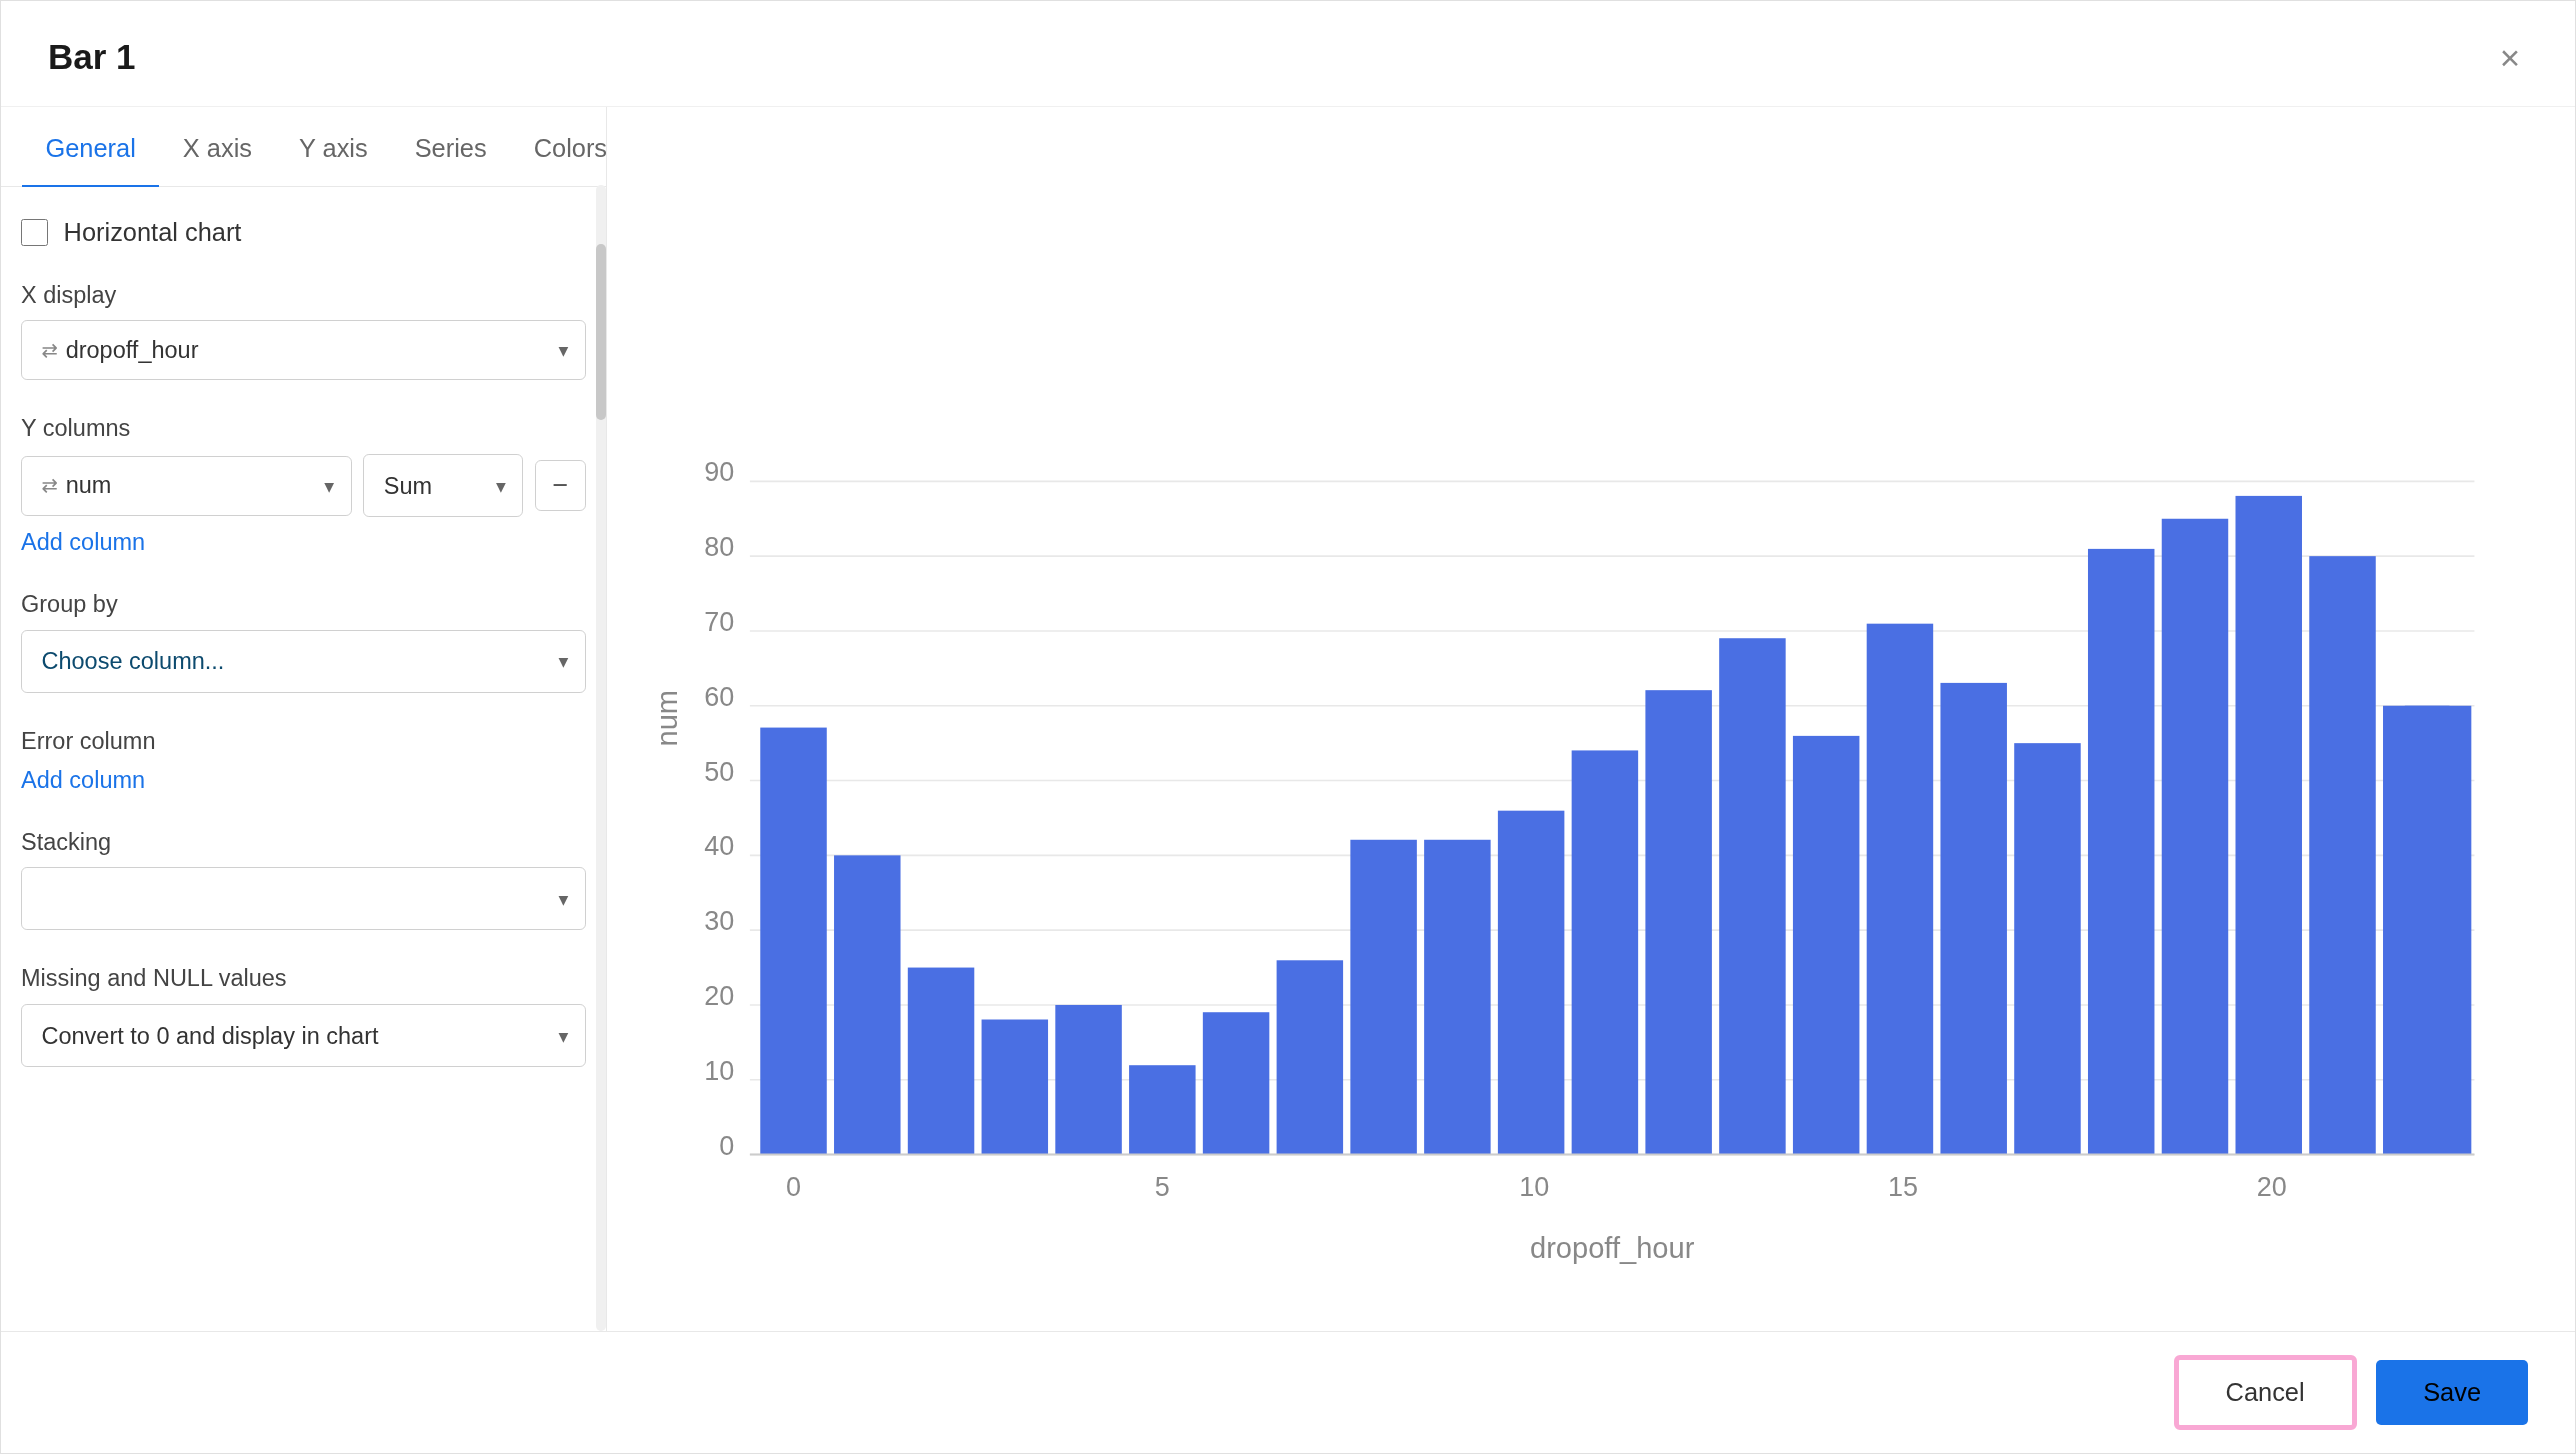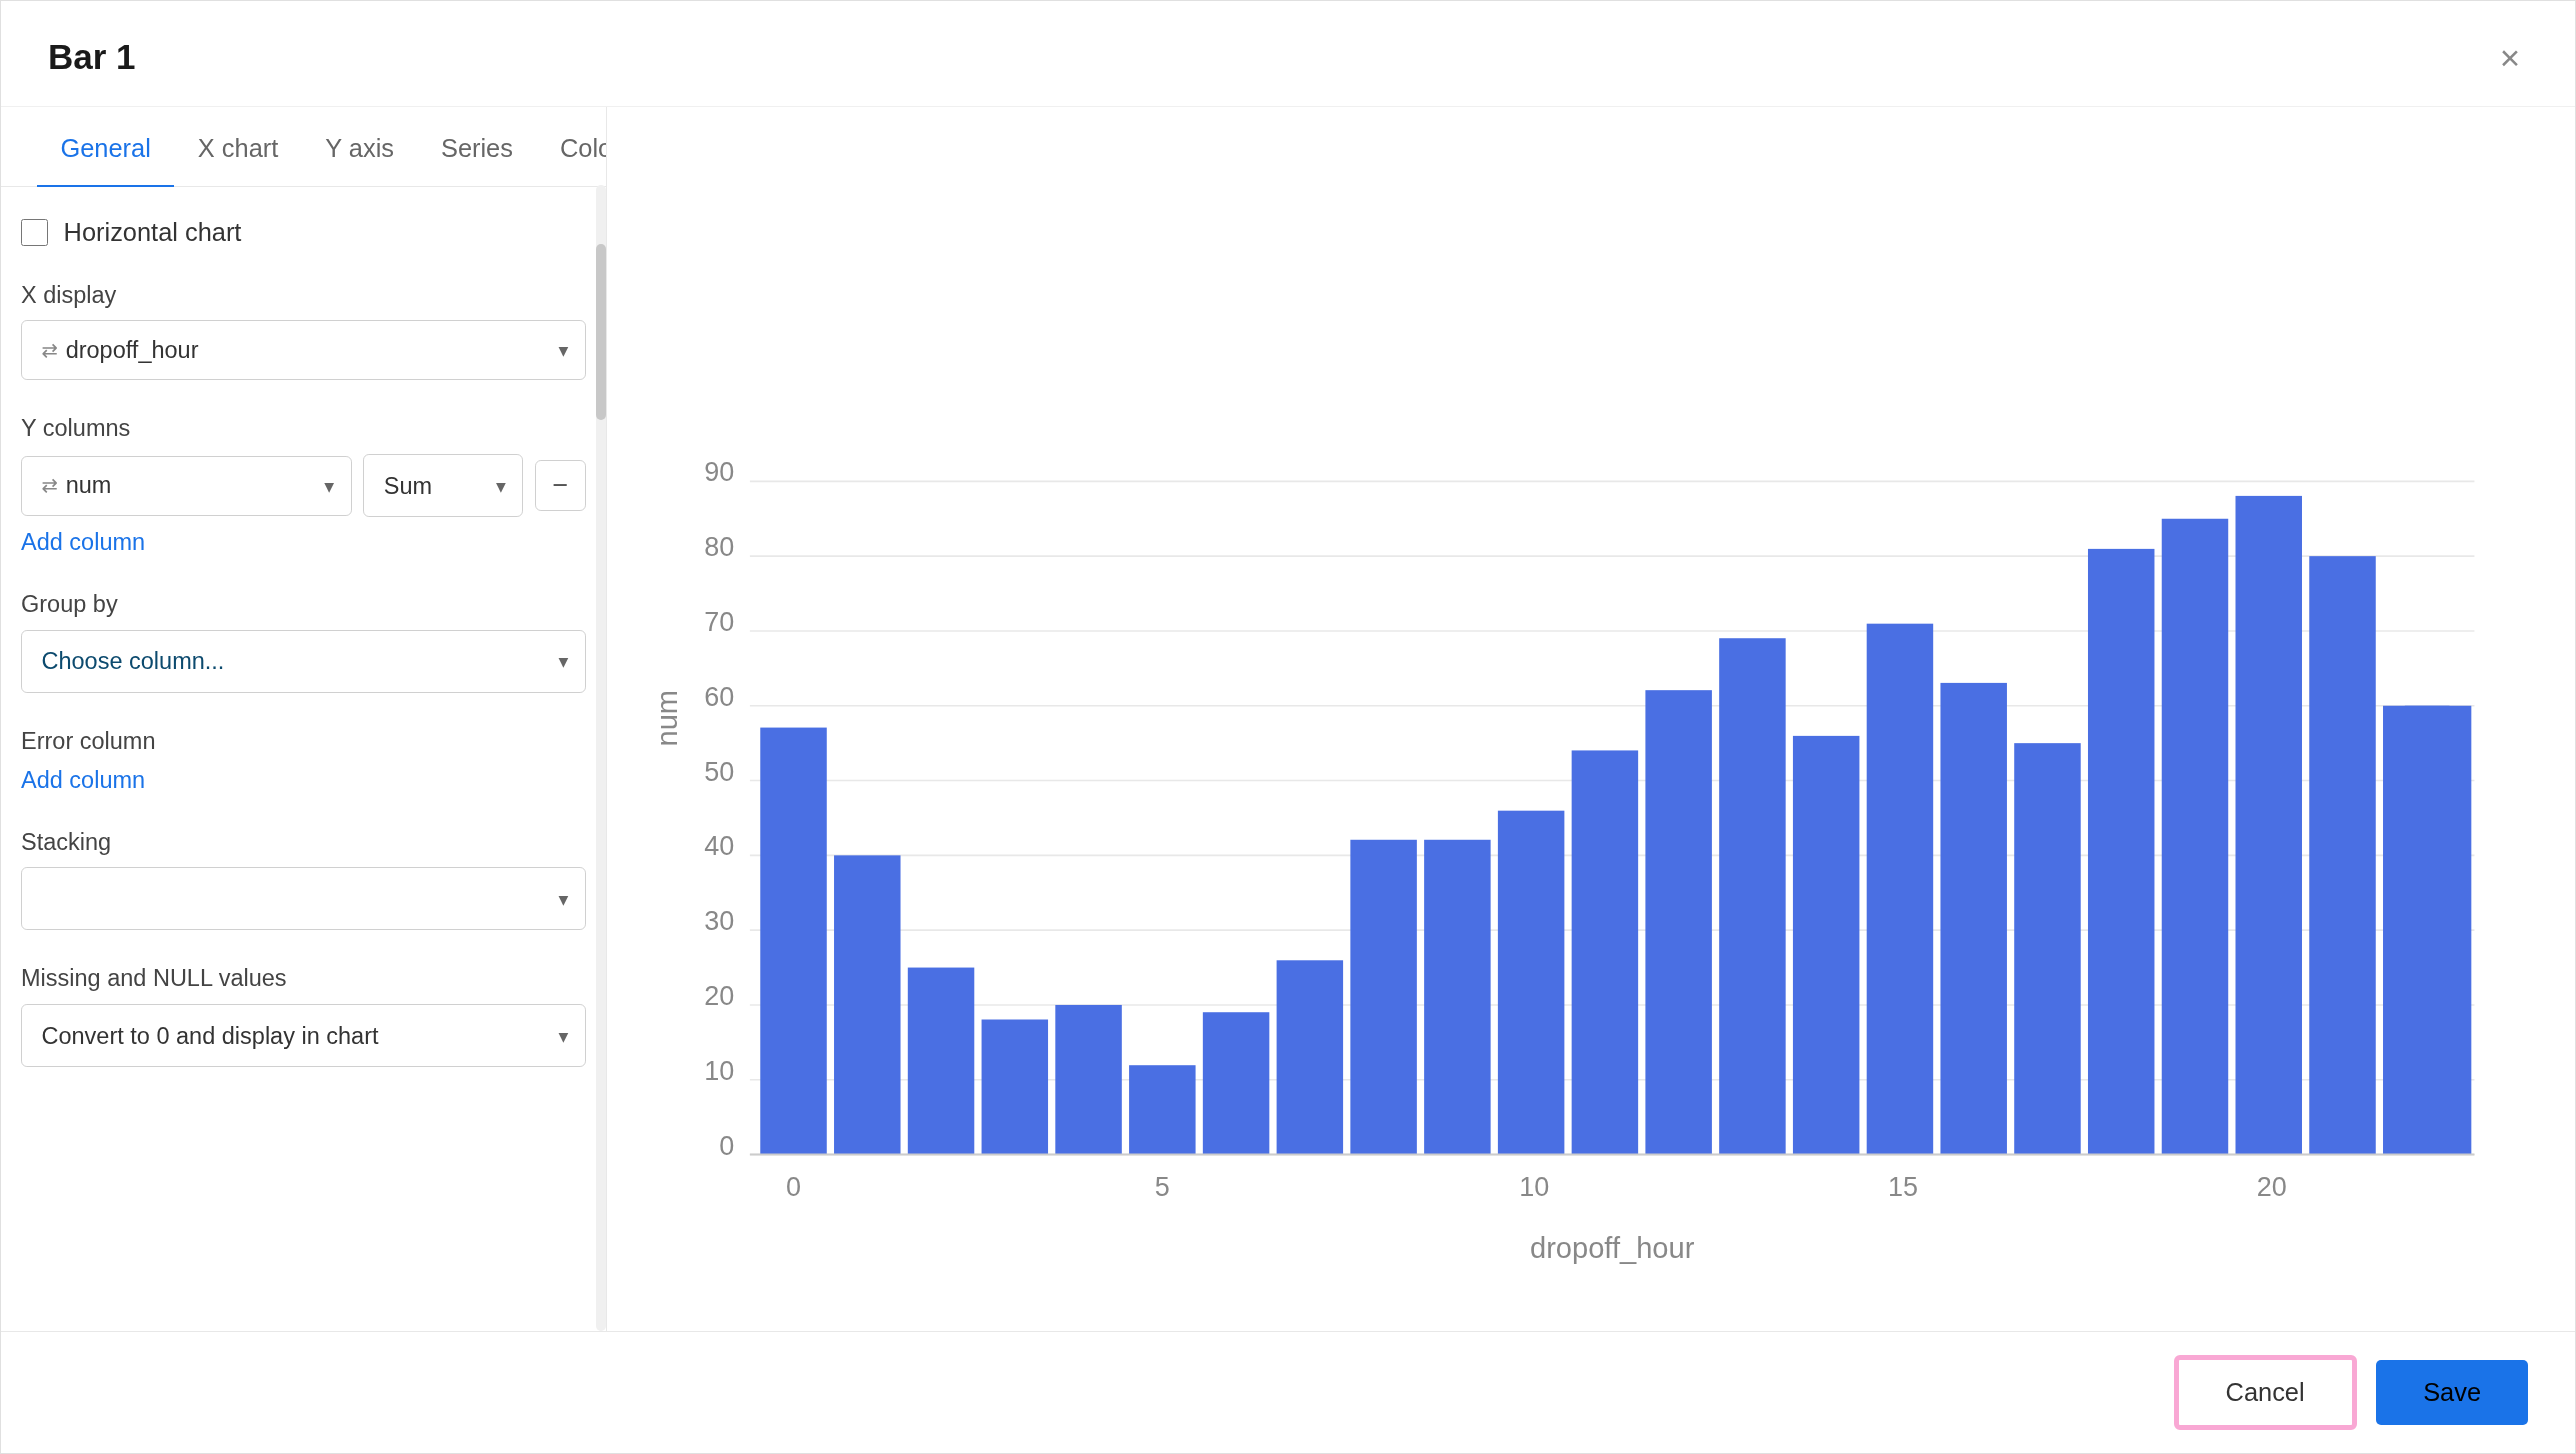--- a/index.html
+++ b/index.html
@@ -49,21 +49,21 @@
     .left-panel {
       width: 606px;
       flex-shrink: 0;
       display: flex;
       flex-direction: column;
       border-right: 1px solid #e8e8e8;
       overflow-y: auto;
     }
     .tabs {
       display: flex;
-      padding: 0 36px;
+      padding: 0 21px;
       border-bottom: 1px solid #e8e8e8;
       gap: 0;
     }
     .tab {
       padding: 27px 23.5px 21.5px 23.5px;
       font-size: 25.4px;
       cursor: pointer;
       color: #666;
       border-bottom: 2.9px solid transparent;
       margin-bottom: -1px;
@@ -248,21 +248,21 @@
     <span class="dialog-title">Bar 1</span>
     <button class="close-btn">×</button>
   </div>
 
   <div class="dialog-body">
 
     <div class="left-panel" style="position:relative;">
 
       <div class="tabs">
         <div class="tab active">General</div>
-        <div class="tab">X chart</div>
+        <div class="tab">X axis</div>
         <div class="tab">Y axis</div>
         <div class="tab">Series</div>
         <div class="tab">Colors</div>
 
       </div>
 
       <div class="form-area">
 
         <div class="checkbox-row">
           <input type="checkbox" id="hchart" style="">

